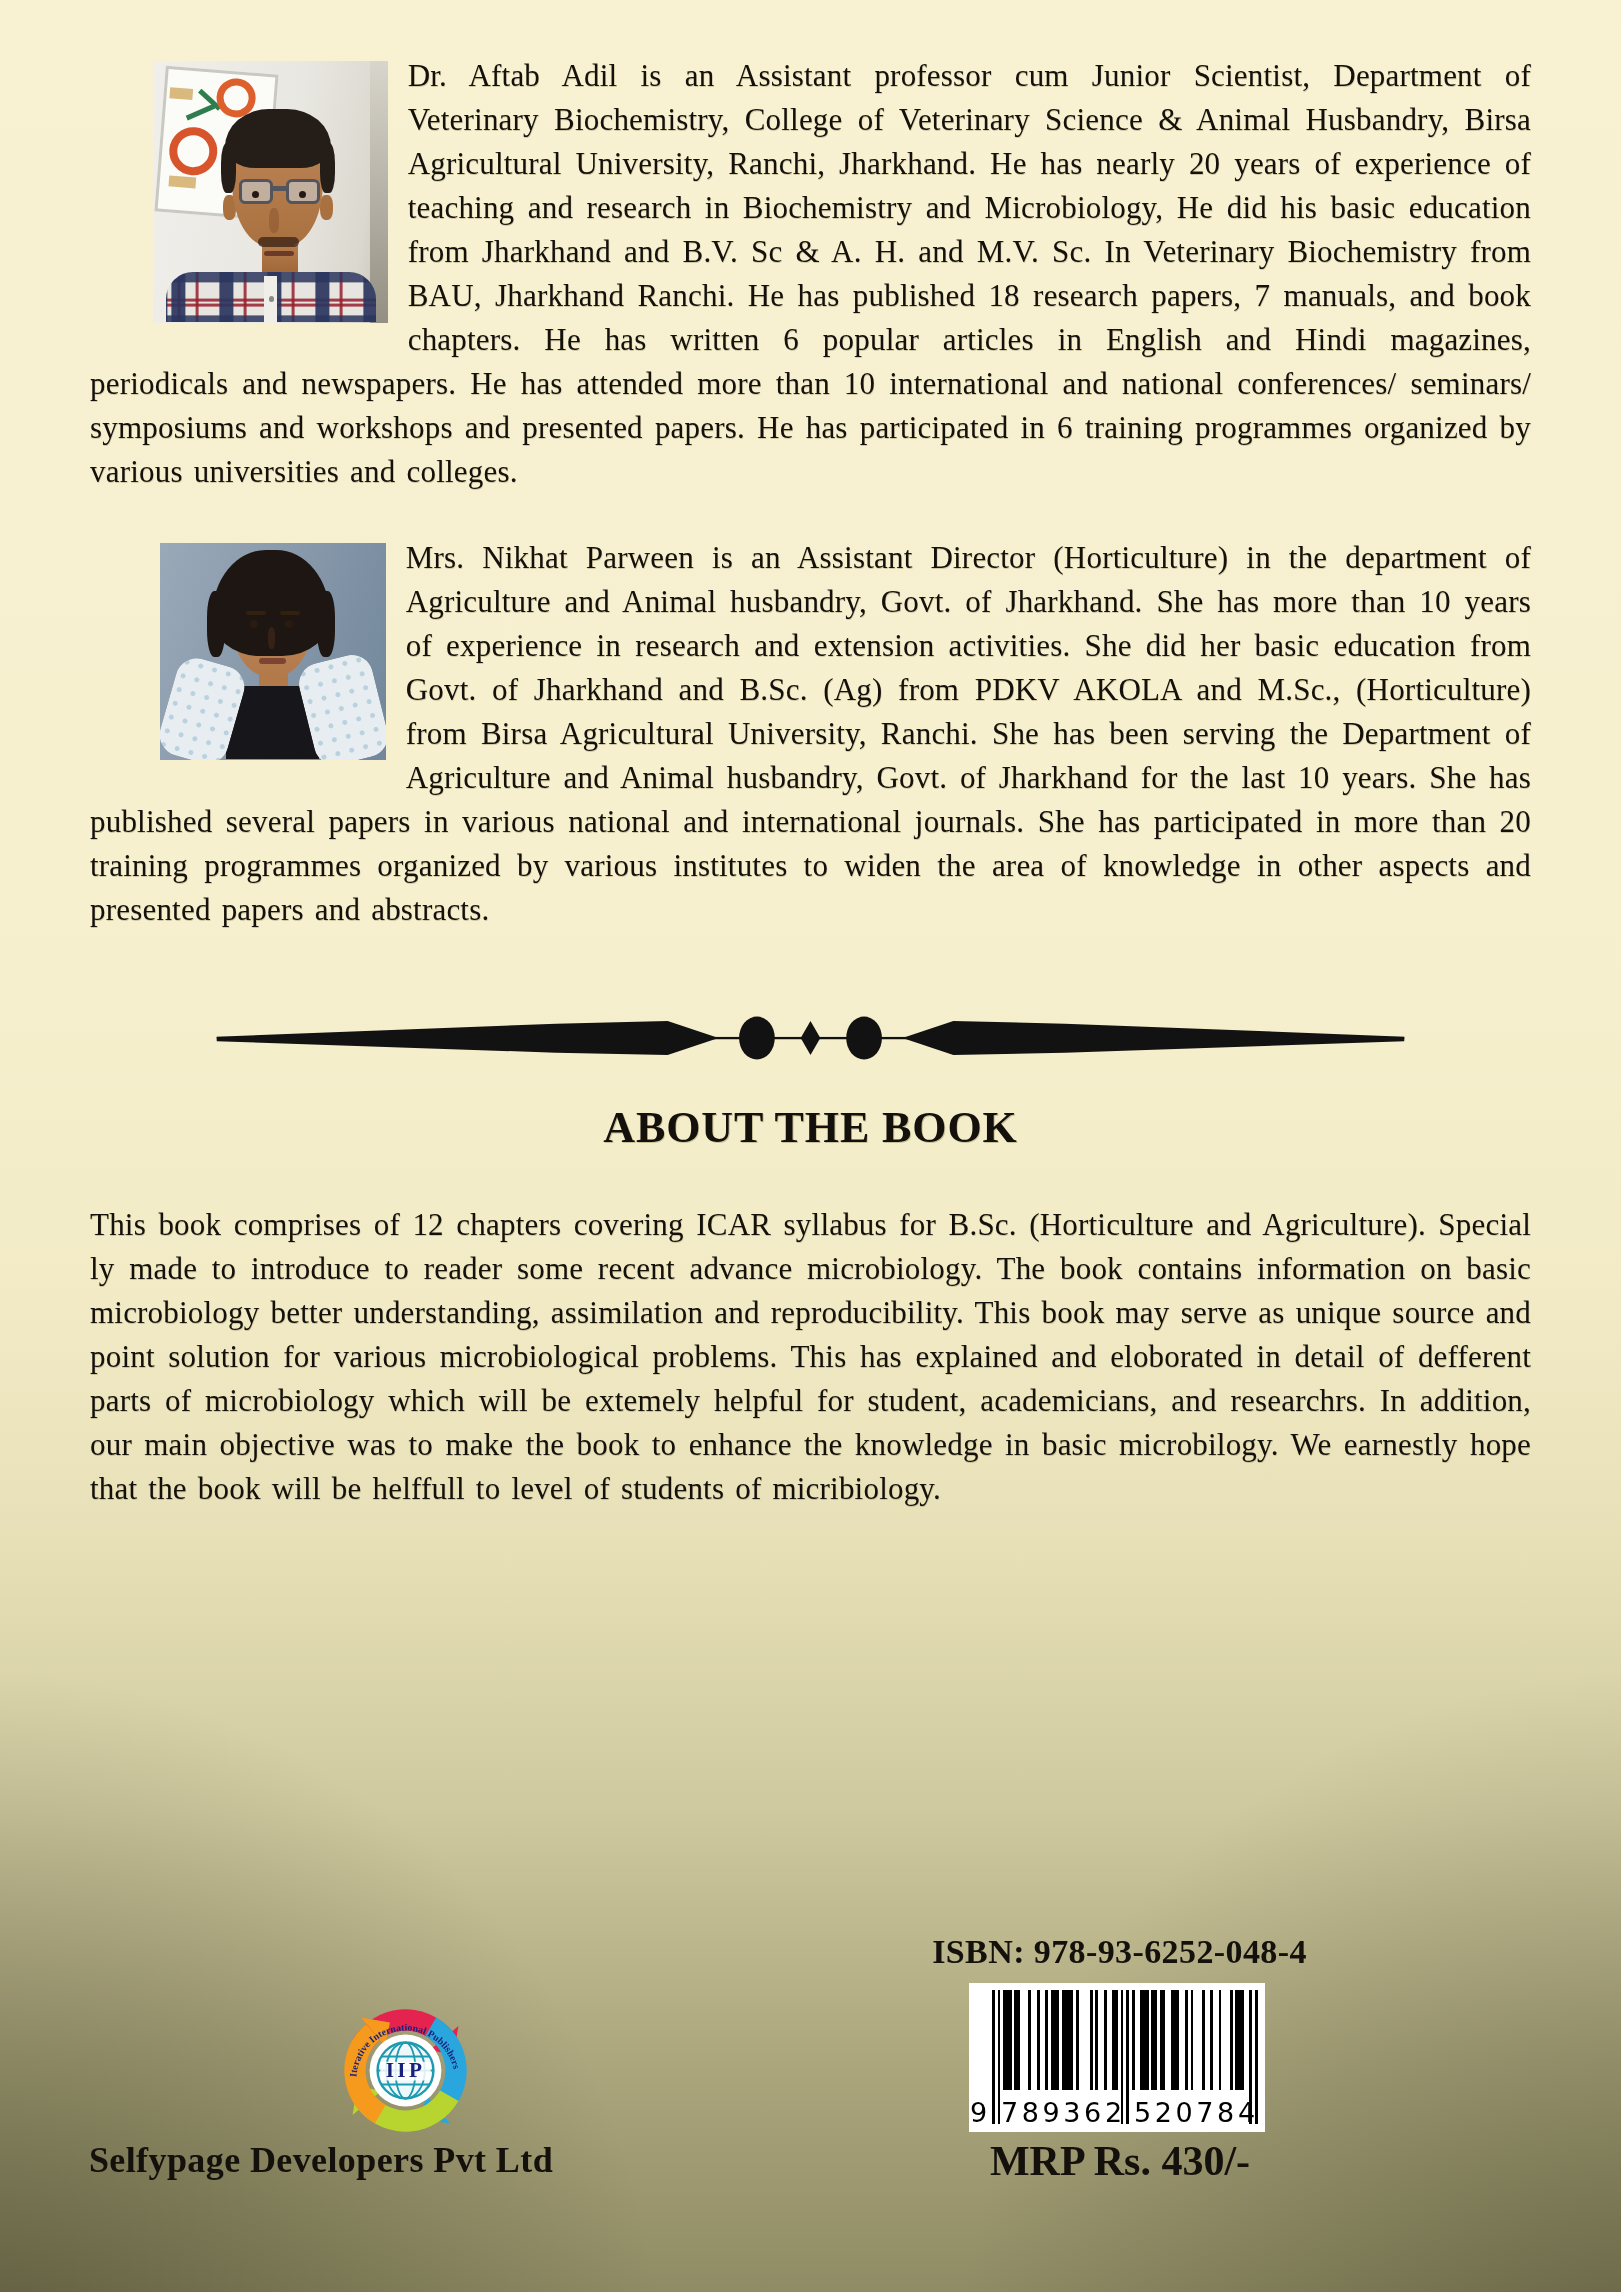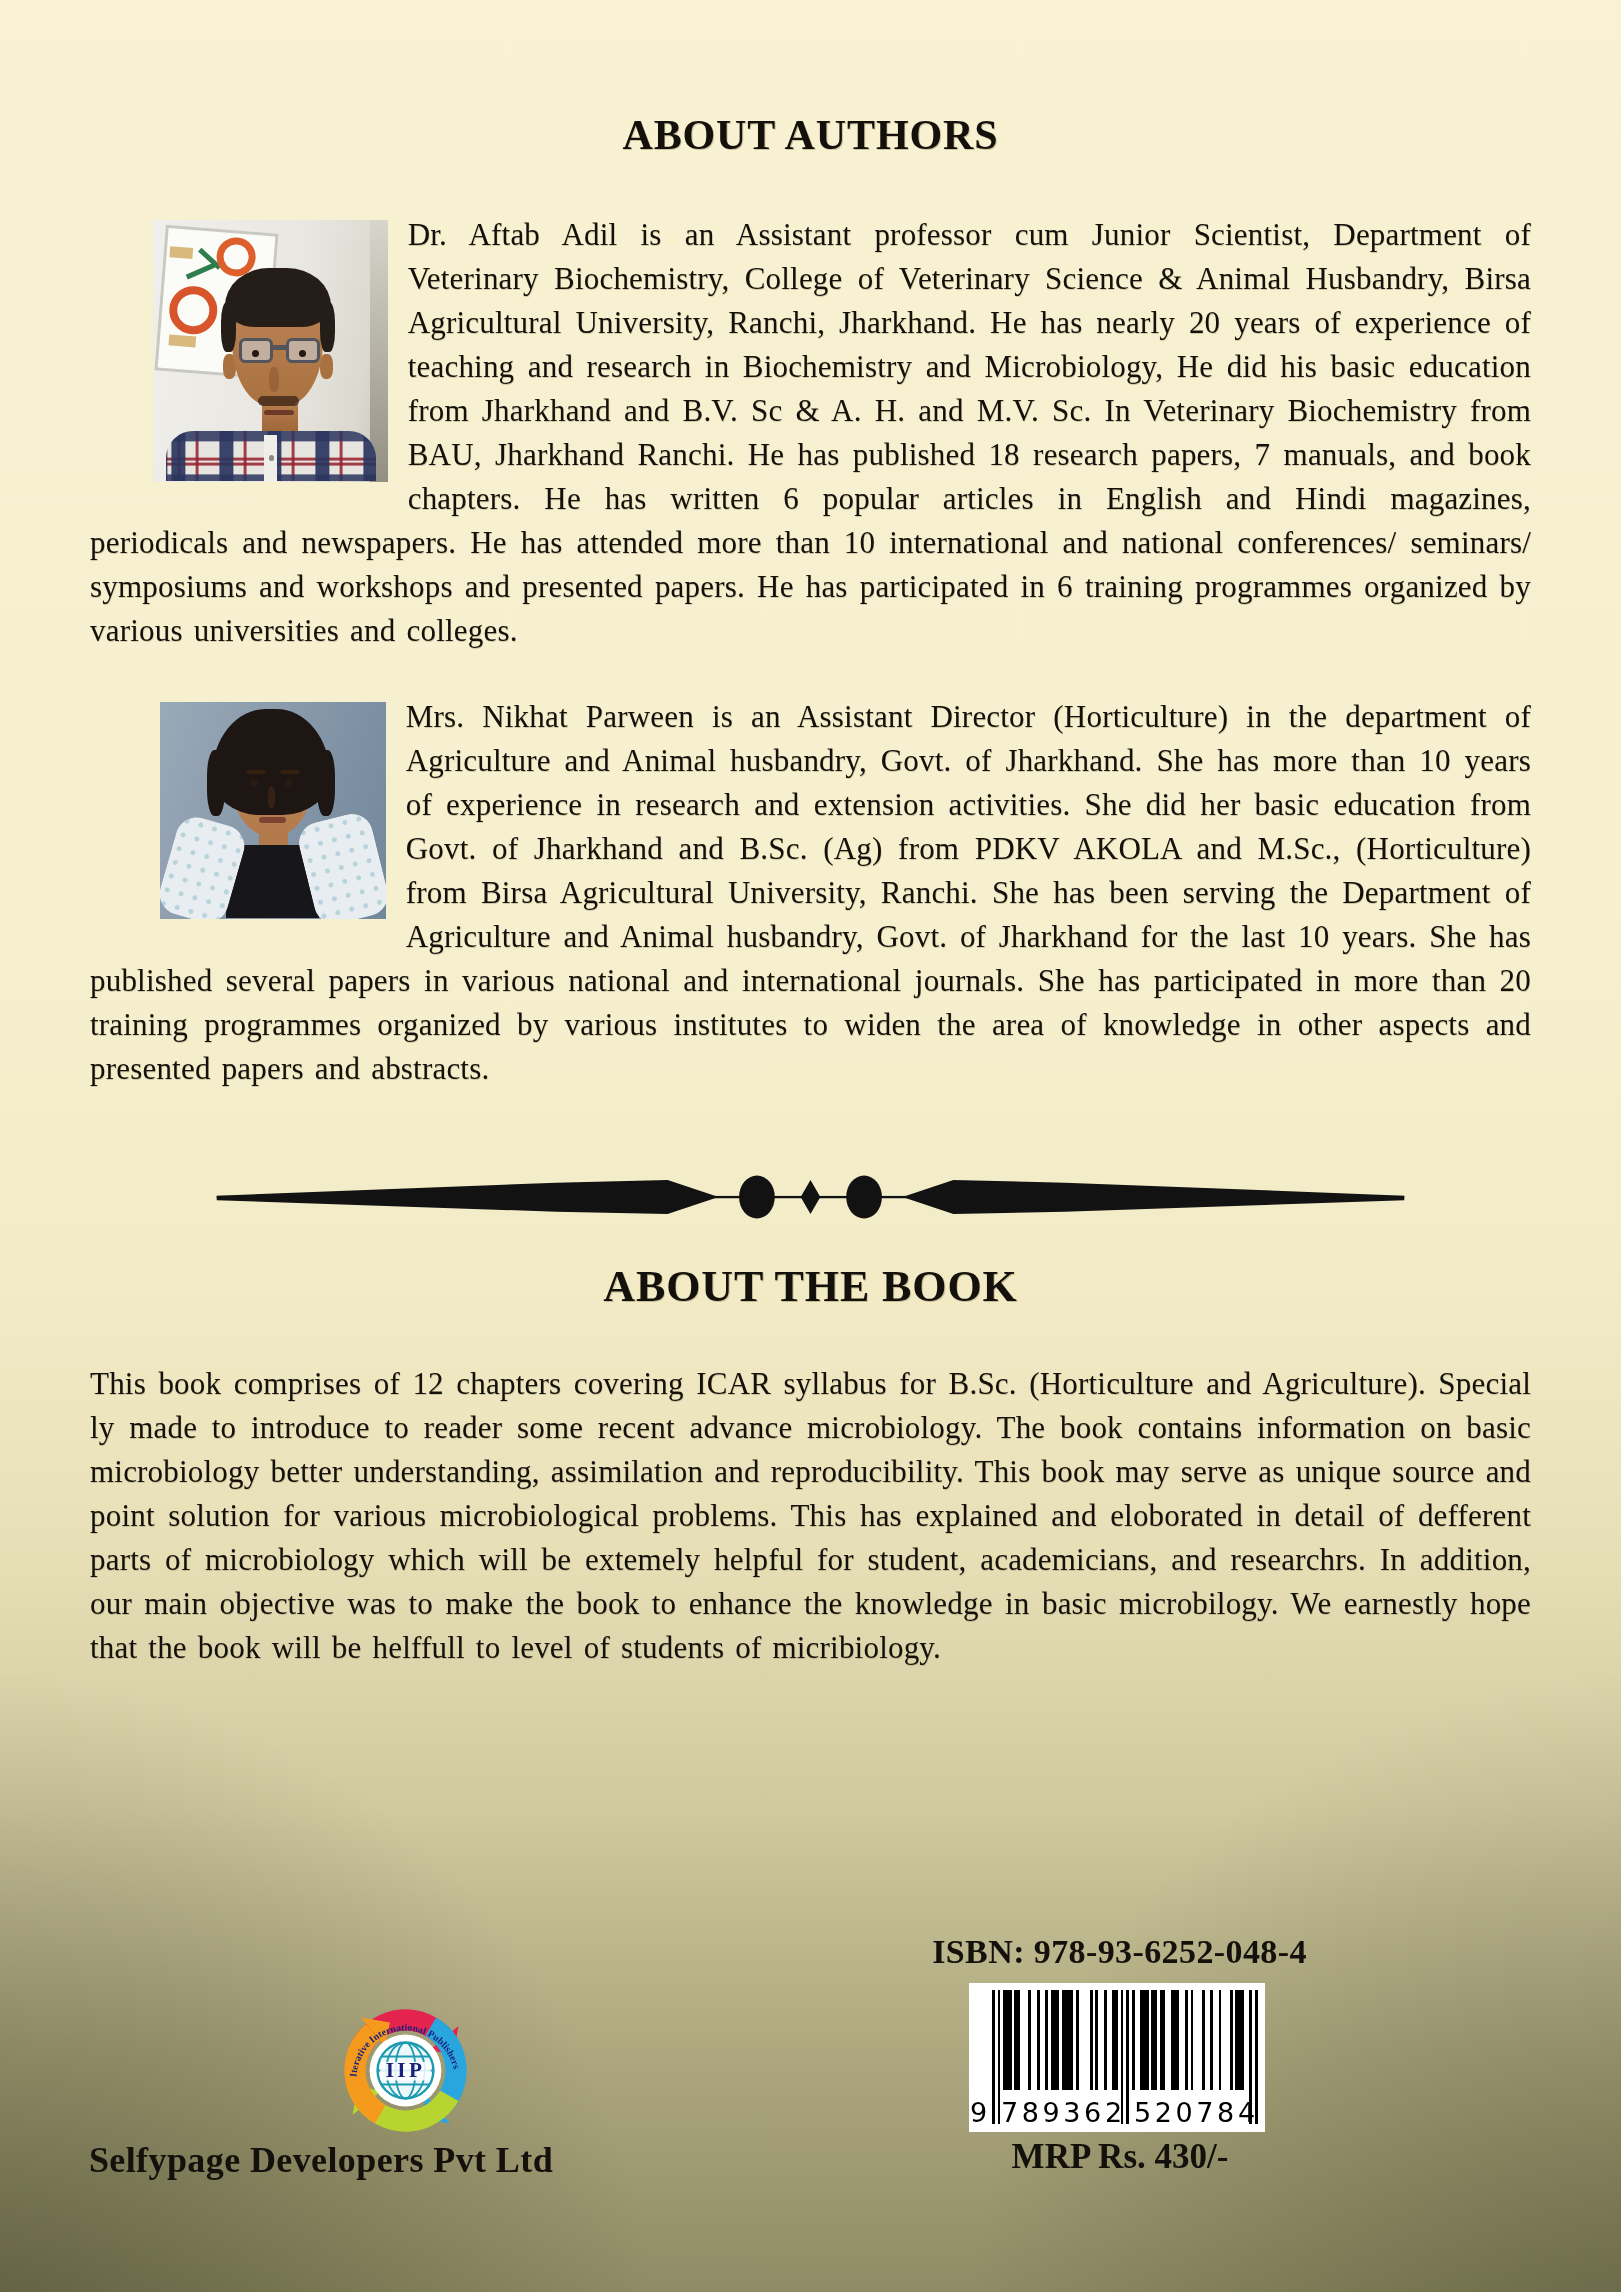--- a/index.html
+++ b/index.html
@@ -103,29 +103,28 @@
   .bar{display:inline-block;width:2.8px;vertical-align:top;}
   .bc-digit{position:absolute;bottom:3.6px;font-family:"DejaVu Sans","Liberation Sans",sans-serif;
     font-size:27px;color:#000;}
   .bc-d0{left:0.9px;}
   .bc-d1{left:32px;width:118px;text-align:center;letter-spacing:3.6px;}
   .bc-d2{left:165px;width:116px;text-align:left;letter-spacing:3.6px;}
   .logo{position:absolute;top:2004px;left:339px;width:133px;height:133px;}
   .publisher{position:absolute;top:2139px;left:79px;width:484px;text-align:center;
     font-size:36px;font-weight:bold;letter-spacing:0.4px;}
   .mrp{position:absolute;top:2137px;left:878px;width:484px;text-align:center;
-    font-size:35px;font-weight:bold;}
+    font-size:42px;font-weight:bold;}
 </style>
 </head>
 <body>
 
 <div class="page">
   <div class="content">
 
-    <h1 class="h-authors">ABOUT AUTHORS</h1>
 
     <div class="bio bio-1">
       <div class="photo-a">
         <div class="p1-shade"></div>
         <div class="p1-wb">
           <div class="p1-t1"></div>
           <div class="p1-t2"></div>
           <div class="p1-t3"></div>
           <div class="p1-g1"></div>
           <div class="p1-g2"></div>

